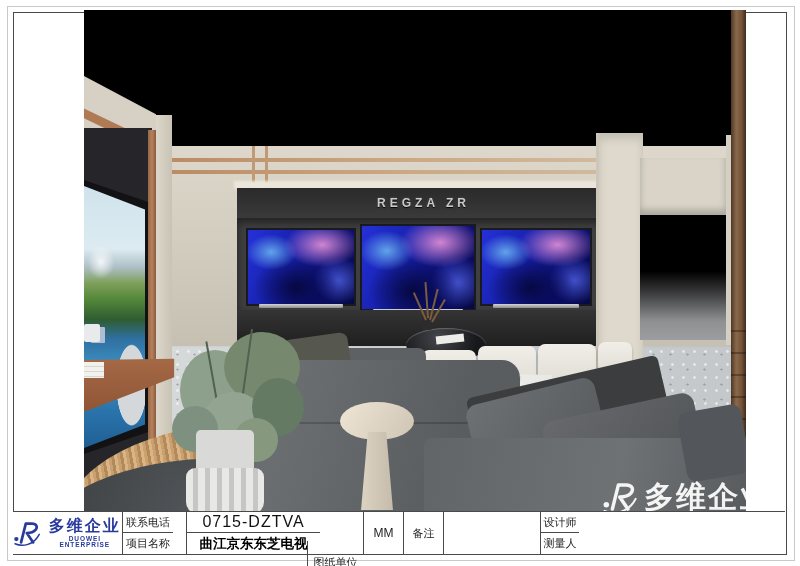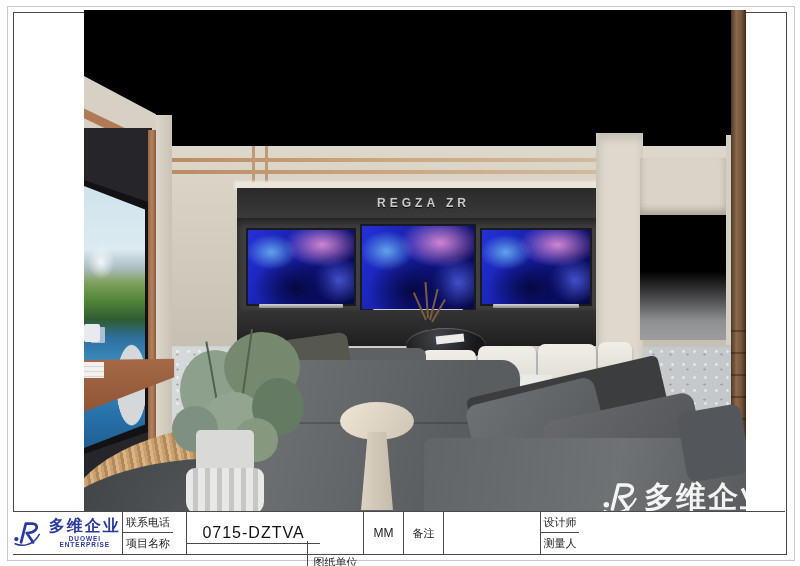--- a/index.html
+++ b/index.html
@@ -344,20 +344,23 @@
         </div>
       <div class="half">
           <span class="lbl">项目名称</span>
         </div>
     </div>
 
     <div class="cell split" style="left:173px;width:134px;text-align:right;">
       <div class="half top">
           <span class="val-no">0715-DZTVA</span>
         </div>
+      <div class="half">
+          <span class="val-name">曲江京东东芝电视</span>
+        </div>
     </div>
 
     <div class="cell" style="left:294px;width:56px;margin-top:29px;">
       <span class="lbl">图纸单位</span>
     </div>
     <div class="cell" style="left:350px;width:40px;">
       <span class="val-unit">MM</span>
     </div>
 
     <div class="cell" style="left:390px;width:40px;">

